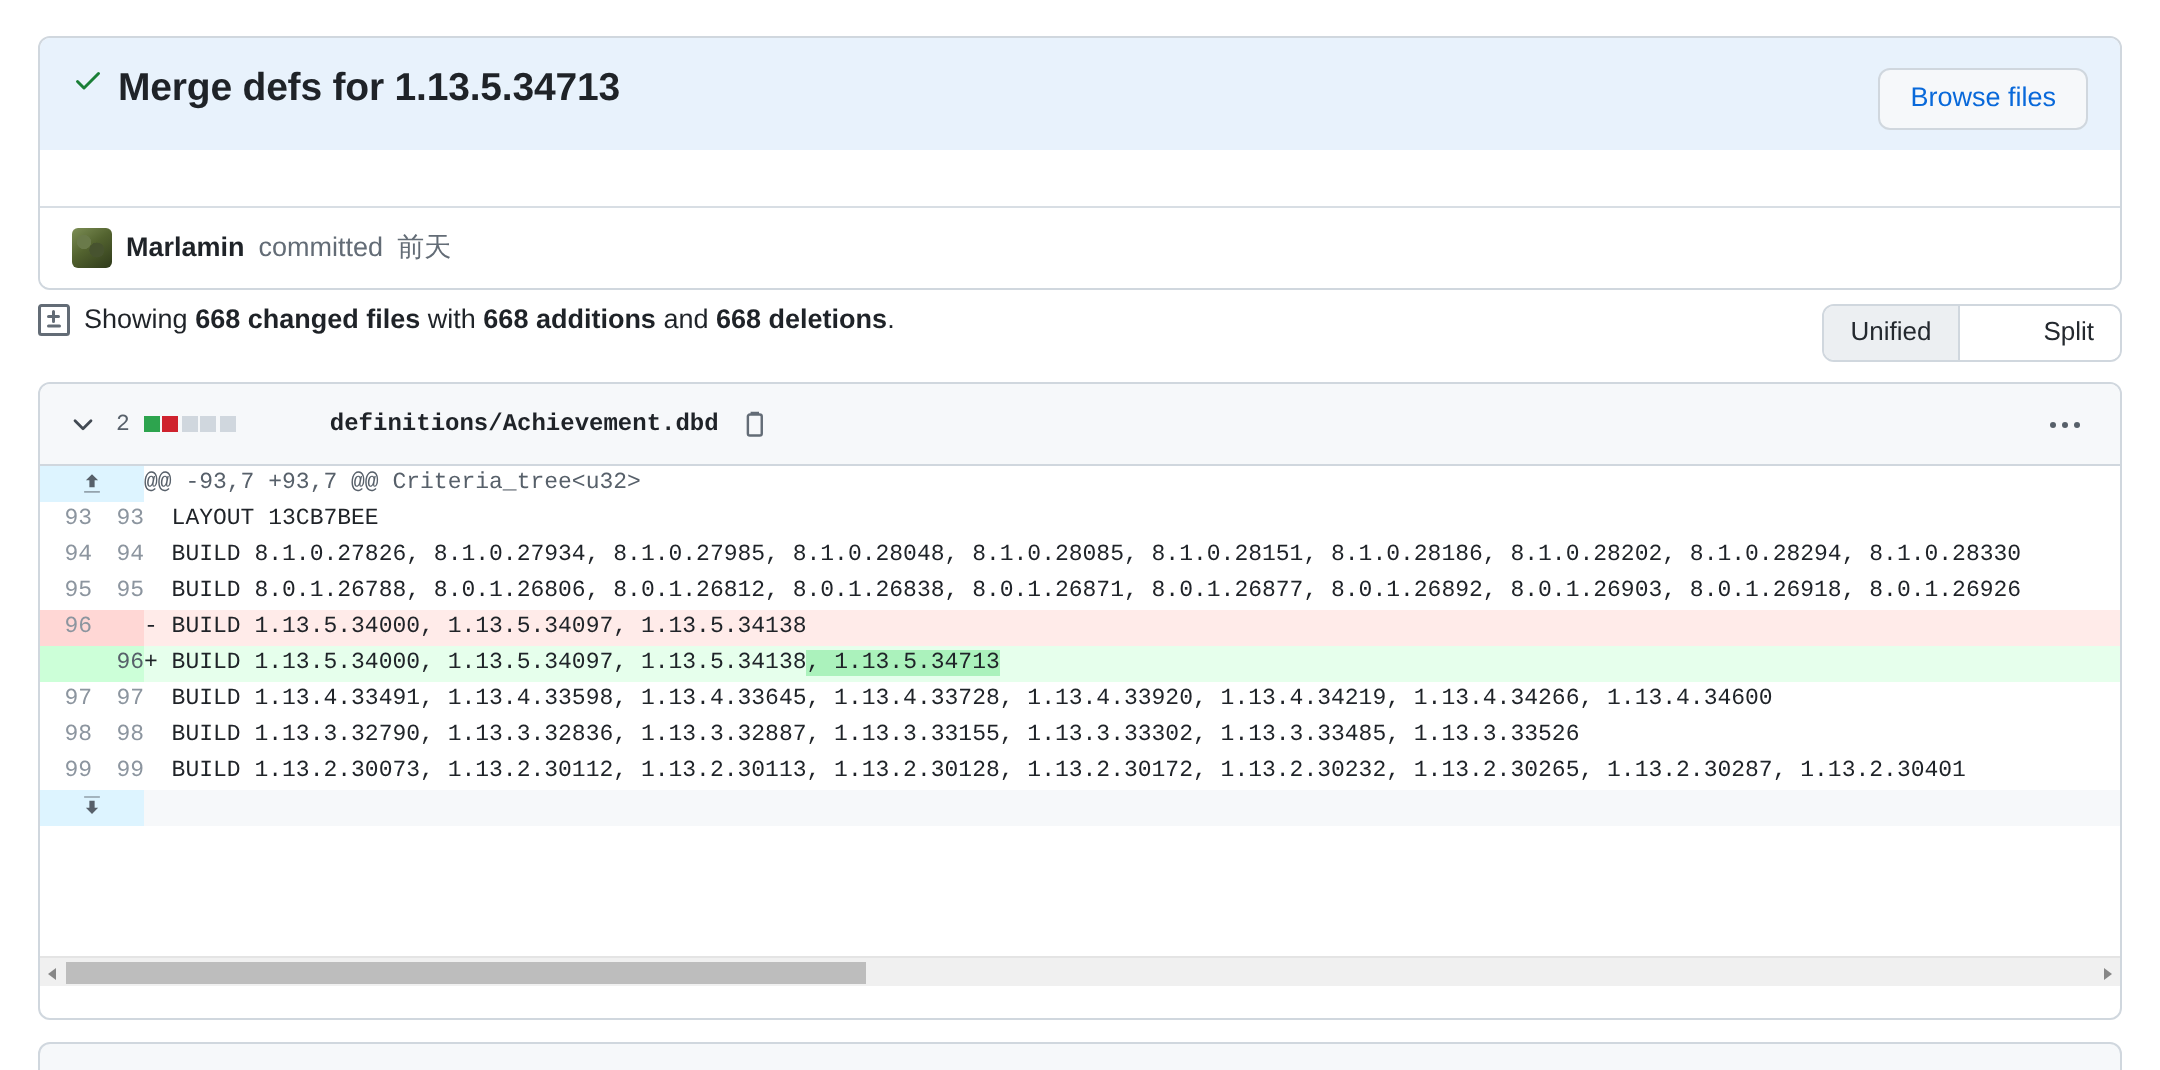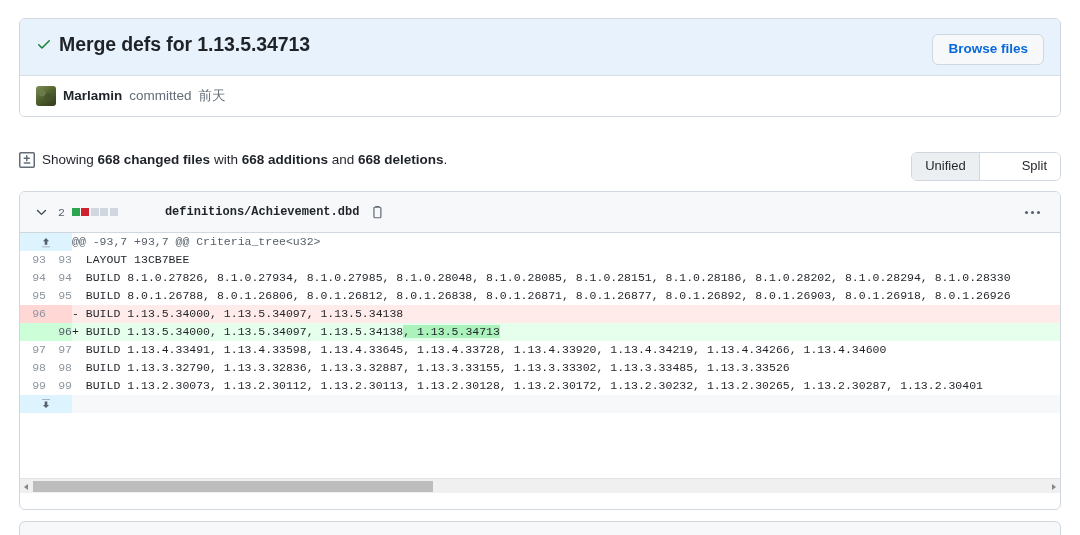--- a/index.html
+++ b/index.html
@@ -19,45 +19,45 @@
     position: absolute; left: 19px; top: 18px; width: 1042px;
     border: 1px solid #d0d7de; border-radius: 6px;
     background: #ffffff; overflow: hidden;
   }
   .commit-top {
     background: #ddf4ff2b; background-color: #e8f2fc;
     padding: 13px 16px 10px 16px;
     display: flex; align-items: flex-start; justify-content: space-between;
   }
   .commit-title-wrap { flex: 1 1 auto; min-width: 0; }
-  .commit-title-row { display: flex; align-items: center; gap: 7px; }
+  .commit-title-row { display: flex; align-items: flex-start; gap: 7px; }
   .check-icon { flex: 0 0 auto; width: 16px; height: 16px; color: #1a7f37; display:block; }
   .commit-title {
     font-size: 19.5px; font-weight: bold; color: #1f2328;
     letter-spacing: -0.1px; line-height: 1.25;
   }
   .branch-row {
     display: flex; align-items: center; gap: 5px;
     margin-top: 7px; margin-left: 1px;
   }
   .branch-icon { width: 14px; height: 14px; color: #636c76; display:block; }
   .branch-name { font-size: 12px; color: #1f2328; }
   .browse-btn {
     flex: 0 0 auto; margin-top: 2px;
     font-family: "Liberation Sans", sans-serif;
-    font-size: 13.5px; font-weight: bold; color: #0969da;
+    font-size: 13.5px; font-weight: normal; color: #0969da;
     background: #f6f8fa; border: 1px solid #d0d7de; border-radius: 6px;
     padding: 7px 15px; cursor: pointer; line-height: 1.1;
   }
 
   .commit-meta {
     border-top: 1px solid #d8dee4;
     background: #ffffff;
     padding: 9px 16px; height: 41px;
-    display: flex; align-items: center;
+    display: flex; align-items: center; margin-top: 28px;
   }
   .author-block { display: flex; align-items: center; gap: 7px; flex: 0 0 auto; }
   .avatar {
     width: 20px; height: 20px; border-radius: 3px; display:block;
     background:
       radial-gradient(circle at 30% 35%, #6a7a4a 0 18%, transparent 19%),
       radial-gradient(circle at 62% 55%, #47532f 0 22%, transparent 23%),
       linear-gradient(145deg,#7d8f56 0%, #53632f 45%, #2f3a1b 100%);
   }
   .author-name { font-size: 13.5px; font-weight: bold; color: #1f2328; }

